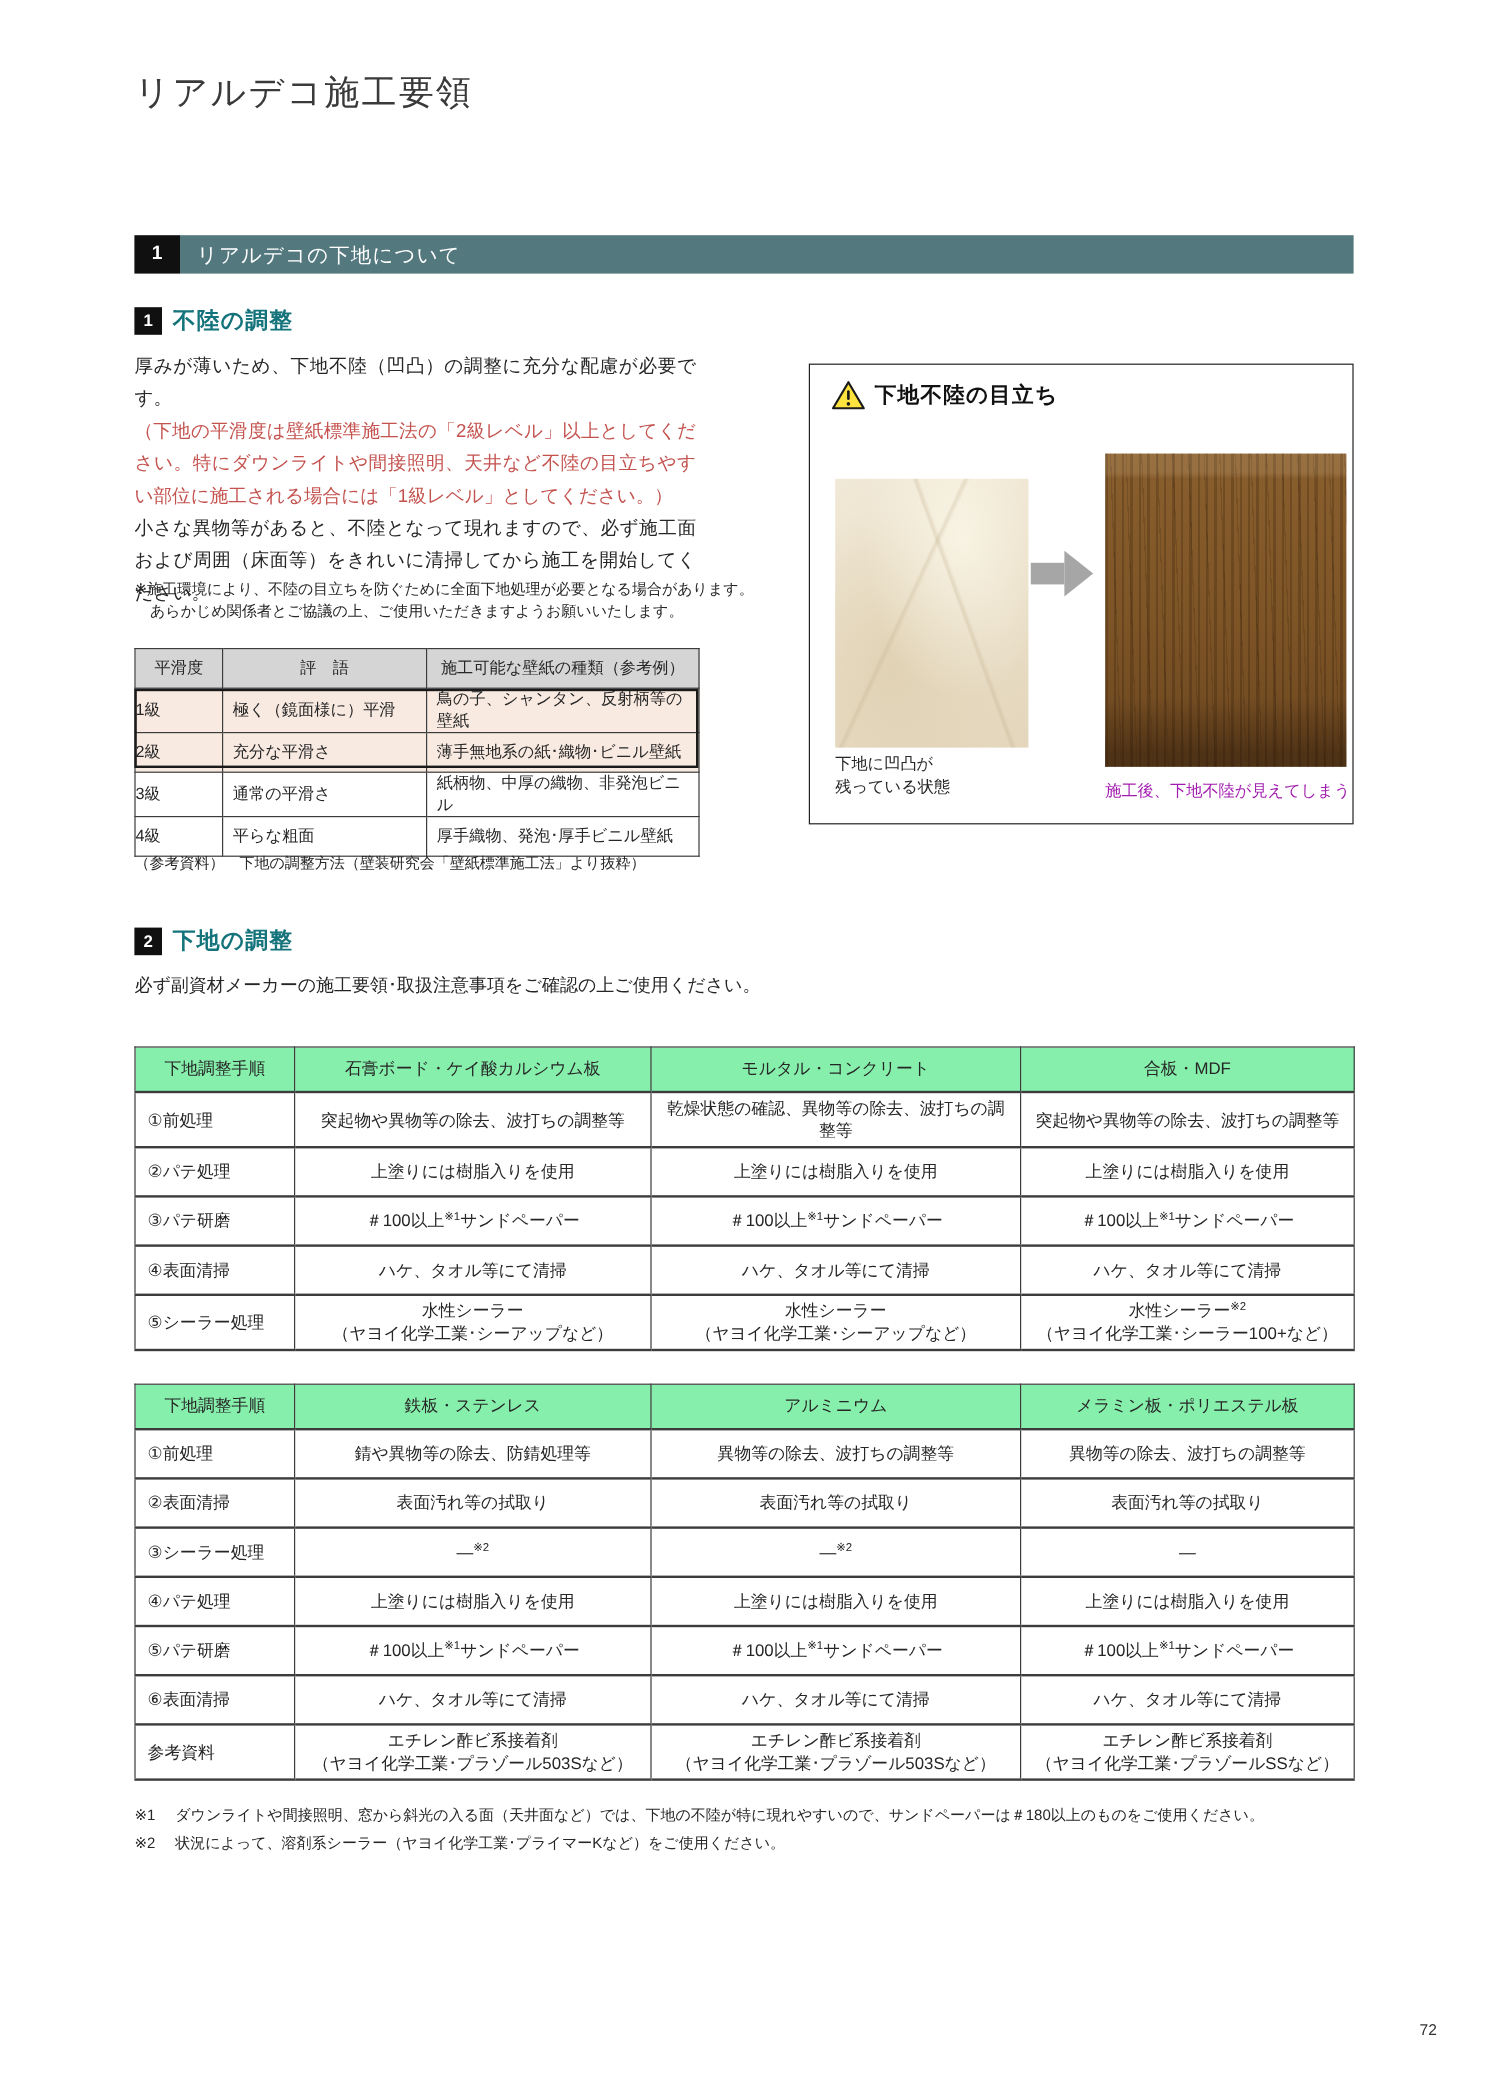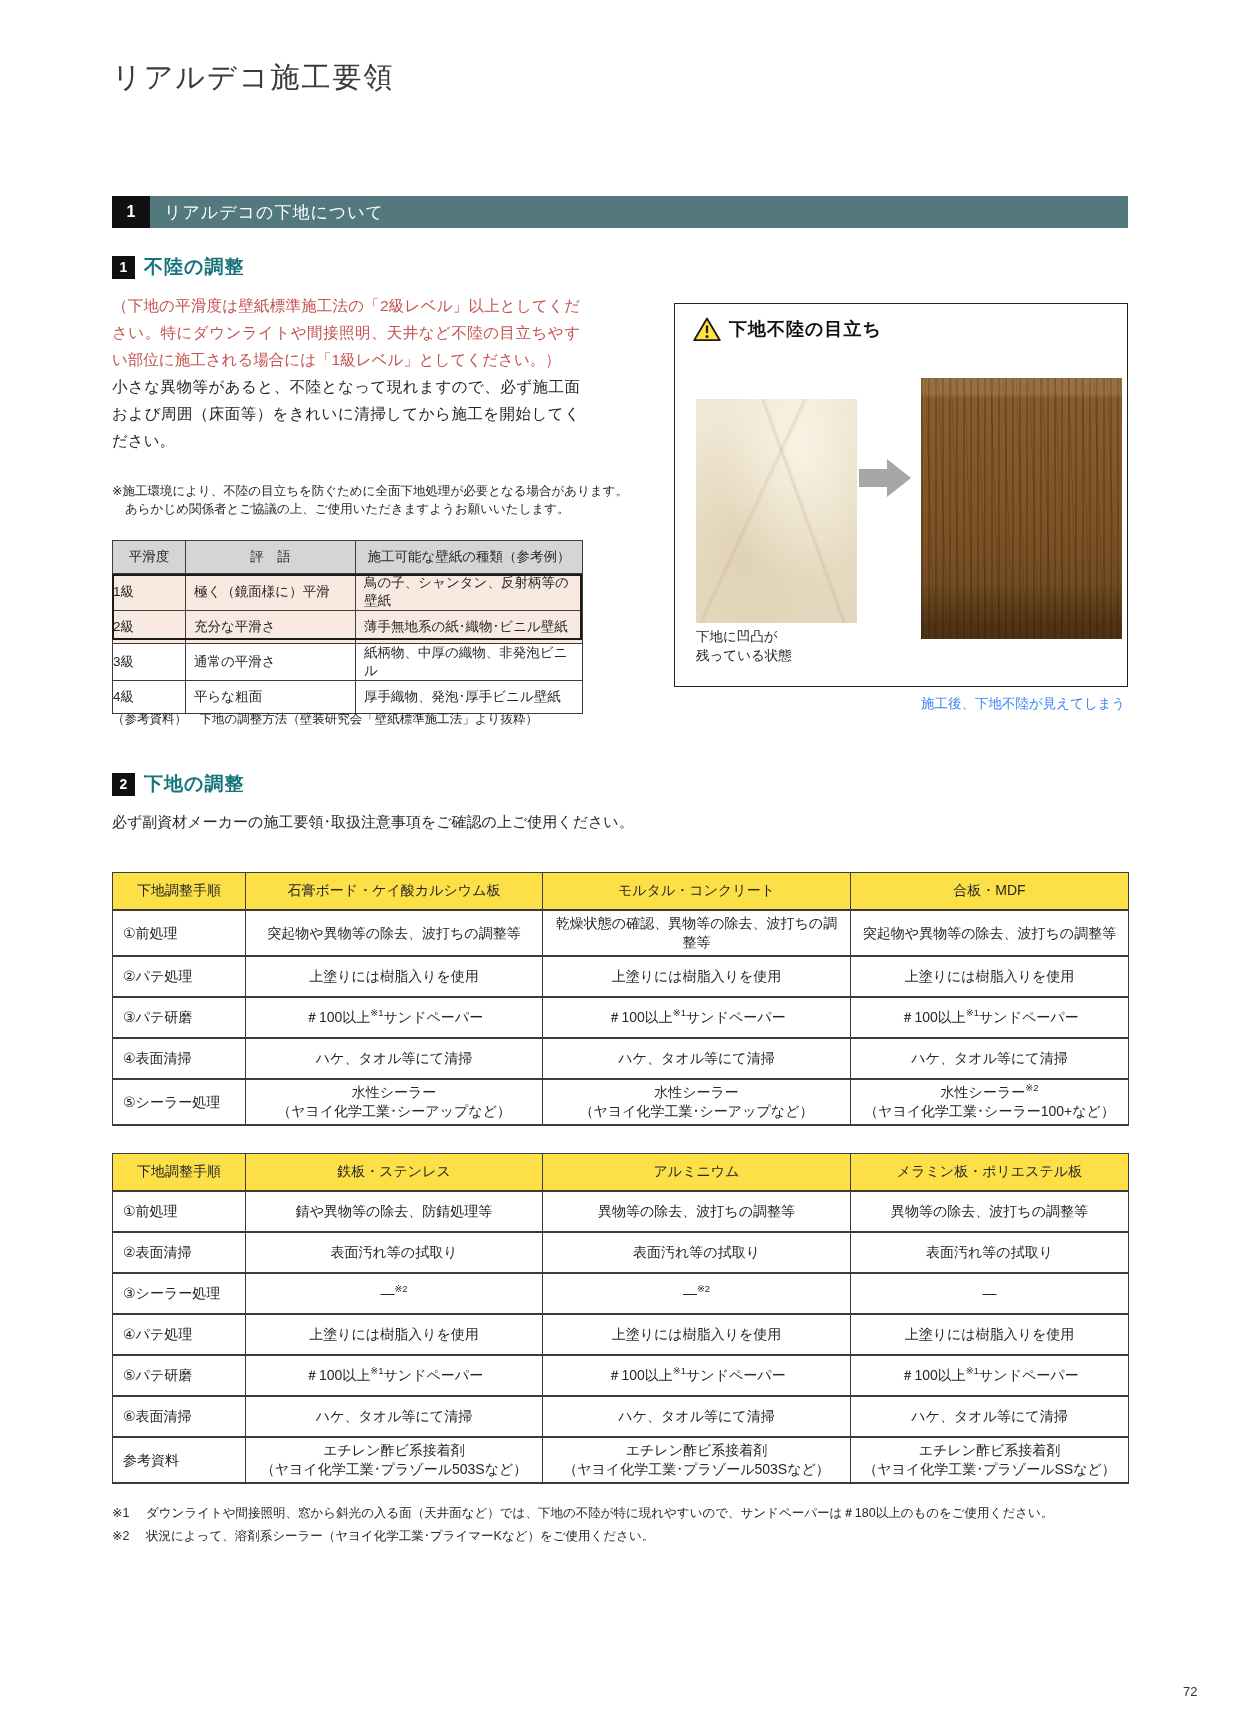--- a/index.html
+++ b/index.html
@@ -56,30 +56,30 @@
       linear-gradient(180deg, rgba(255,235,200,.12) 0 6%, transparent 8%),
       repeating-linear-gradient(90deg, rgba(30,15,0,.22) 0 2px, transparent 2px 7px),
       repeating-linear-gradient(88deg, rgba(60,35,10,.22) 0 1px, transparent 1px 13px),
       linear-gradient(180deg, transparent 78%, rgba(35,20,6,.4) 96%),
       linear-gradient(180deg, #8a5f2e 0%, #7d5426 55%, #6b4620 100%);
   }
   .arrow { position:absolute; left:184px; top:155px; width:54px; height:38px; }
   .arrow .bar  { position:absolute; left:0; top:10px; width:28px; height:18px; background:#a6a6a6; }
   .arrow .head { position:absolute; left:28px; top:0; width:0; height:0; border-top:19px solid transparent; border-bottom:19px solid transparent; border-left:24px solid #a6a6a6; }
   .cap-left  { position:absolute; left:21px;  top:323px; font-size:13.5px; line-height:19px; color:#262626; }
-  .cap-right { position:absolute; left:246px; top:346px; font-size:13.5px; color:#3b82f6;margin-top:45px; }
+  .cap-right { position:absolute; left:246px; top:346px; font-size:13.5px; color:#a21caf; }
 
   
   .intro { position:absolute; left:112px; top:808px; width:1020px; font-size:15px; line-height:27px; color:#262626; }
 
   
   .t-big { position:absolute; left:112px; width:1016px; border-collapse:collapse; table-layout:fixed; font-size:14px; text-align:center; color:#262626; }
   #tableA { top:872px; }
   #tableB { top:1153px; }
-  .t-big th { background:#fde047; border:1px solid #3c3c3c; border-bottom-width:2px; height:36px; font-weight:400; padding:0 4px; }
+  .t-big th { background:#86efac; border:1px solid #3c3c3c; border-bottom-width:2px; height:36px; font-weight:400; padding:0 4px; }
   .t-big td { border:1px solid #3c3c3c; border-top-width:2px; border-bottom-width:2px; height:41px; padding:3px 6px; line-height:19px; box-sizing:border-box; }
   .t-big td.lbl { text-align:left; padding-left:10px; }
   .sup { font-size:9.5px; vertical-align:super; line-height:0; }
 
   
   .footnotes { position:absolute; left:112px; top:1502px; font-size:12.5px; line-height:23px; color:#262626; }
   .fn { display:flex; }
   .fn .mark { flex:0 0 34px; }
   .page-num { position:absolute; left:1183px; top:1684px; font-size:13px; color:#333; }
 </style>
@@ -94,20 +94,21 @@
     <div class="banner-num">1</div>
     <div class="banner-label">リアルデコの下地について</div>
   </div>
 
   <div class="subhead" id="subhead1">
     <div class="num">1</div>
     <div class="txt">不陸の調整</div>
   </div>
 
   <div class="body-text">
+    <div>厚みが薄いため、下地不陸（凹凸）の調整に充分な配慮が必要です。</div>
     <div class="red">（下地の平滑度は壁紙標準施工法の「2級レベル」以上としてください。特にダウンライトや間接照明、天井など不陸の目立ちやすい部位に施工される場合には「1級レベル」としてください。）</div>
     <div>小さな異物等があると、不陸となって現れますので、必ず施工面および周囲（床面等）をきれいに清掃してから施工を開始してください。</div>
   </div>
 
   <div class="note">
     <div>※施工環境により、不陸の目立ちを防ぐために全面下地処理が必要となる場合があります。</div>
     <div class="l2">あらかじめ関係者とご協議の上、ご使用いただきますようお願いいたします。</div>
   </div>
 
   <table class="t-smooth">

